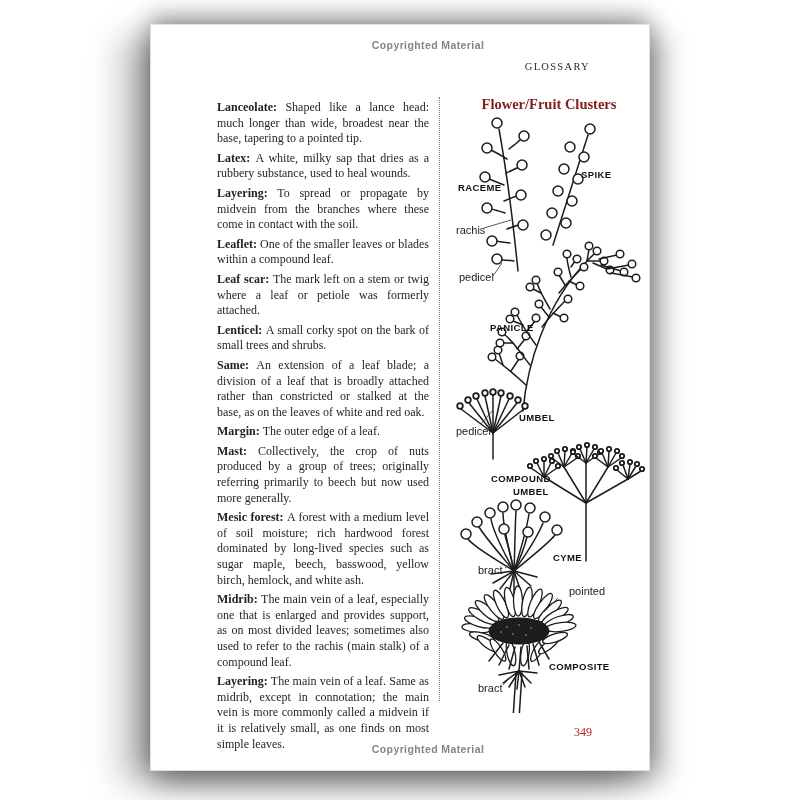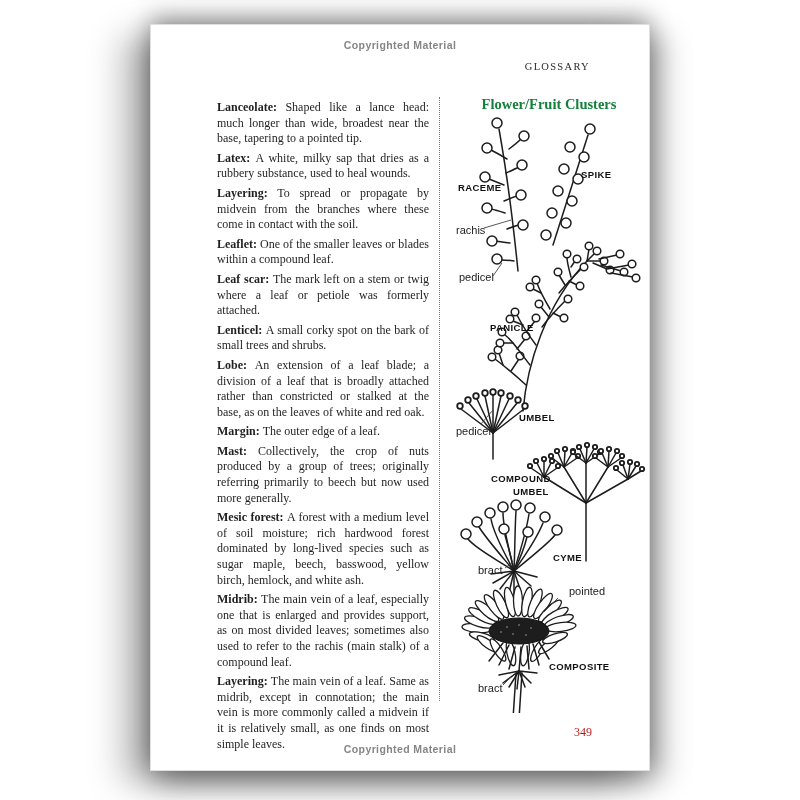--- a/index.html
+++ b/index.html
@@ -4,33 +4,33 @@
 <style>
   html,body{margin:0;padding:0;background:#fff;}
   .stage{position:relative;width:800px;height:800px;background:#fff;overflow:hidden;
          font-family:"Liberation Serif",serif;}
   .page{position:absolute;left:150px;top:24px;width:500px;height:747px;background:#fff;
         border:1px solid #e0e0e0;box-sizing:border-box;
         box-shadow:0 -9px 22px rgba(0,0,0,.30),0 13px 26px rgba(0,0,0,.30),
                    -28px 12px 32px rgba(0,0,0,.26),18px 10px 26px rgba(0,0,0,.17);}
   .watermark{position:absolute;width:100%;text-align:center;
              font-family:"Liberation Sans",sans-serif;font-size:10.5px;font-weight:600;
-             letter-spacing:.4px;color:#858585;}
+             letter-spacing:.4px;color:#858585;padding-left:28px;}
   .watermark.top{top:14px;}
   .watermark.bottom{top:718px;}
   .running-head{position:absolute;top:36px;right:59px;font-size:10.5px;letter-spacing:1.3px;
                 color:#2b2b2b;font-family:"Liberation Serif",serif;margin-left:12px;}
   .col-left{position:absolute;left:62px;top:71px;width:220px;color:#1f1f1f;}
   .entry{margin:4px;font-size:12px;line-height:15.6px;text-align:justify;}
   .entry .term{font-weight:bold;}
   .entry .term::after{content:":\00a0";}
   .divider{position:absolute;left:288px;top:72px;height:604px;width:0;
            border-left:1.5px dotted #777;}
   .fig-title{position:absolute;left:300px;top:71px;width:196px;text-align:center;
-             font-weight:bold;font-size:14.5px;color:#15803d;}
+             font-weight:bold;font-size:14.5px;color:#7f1d1d;}
   .fig-canvas{position:absolute;left:290px;top:88px;}
   .type-label{position:absolute;font-family:"Liberation Sans",sans-serif;font-weight:bold;
               font-size:9.5px;letter-spacing:.4px;color:#101010;white-space:nowrap;}
   .part-label{position:absolute;font-family:"Liberation Sans",sans-serif;font-size:11px;
               color:#222;white-space:nowrap;}
   .page-number{position:absolute;top:700px;right:57px;font-size:12px;color:#b91c1c;}
   svg .ink{stroke:#1c1c1c;fill:none;stroke-width:1.5;stroke-linecap:round;}
   svg .berry{stroke:#1c1c1c;fill:#fff;stroke-width:1.5;}
   svg .dot{stroke:#1c1c1c;fill:#fff;stroke-width:1.8;}
   svg .petal{stroke:#1c1c1c;fill:#fff;stroke-width:1.3;}
@@ -45,21 +45,21 @@
     <div class="watermark top">Copyrighted Material</div>
     <div class="running-head">GLOSSARY</div>
 
     <div class="col-left">
       <p class="entry"><span class="term">Lanceolate</span><span>Shaped like a lance head: much longer than wide, broadest near the base, tapering to a pointed tip.</span></p>
       <p class="entry"><span class="term">Latex</span><span>A white, milky sap that dries as a rubbery substance, used to heal wounds.</span></p>
       <p class="entry"><span class="term">Layering</span><span>To spread or propagate by midvein from the branches where these come in contact with the soil.</span></p>
       <p class="entry"><span class="term">Leaflet</span><span>One of the smaller leaves or blades within a compound leaf.</span></p>
       <p class="entry"><span class="term">Leaf scar</span><span>The mark left on a stem or twig where a leaf or petiole was formerly attached.</span></p>
       <p class="entry"><span class="term">Lenticel</span><span>A small corky spot on the bark of small trees and shrubs.</span></p>
-      <p class="entry"><span class="term">Lobe</span><span>An extension of a leaf blade; a division of a leaf that is broadly attached rather than constricted or stalked at the base, as on the leaves of white and red oak.</span></p>
+      <p class="entry"><span class="term">Same</span><span>An extension of a leaf blade; a division of a leaf that is broadly attached rather than constricted or stalked at the base, as on the leaves of white and red oak.</span></p>
       <p class="entry"><span class="term">Margin</span><span>The outer edge of a leaf.</span></p>
       <p class="entry"><span class="term">Mast</span><span>Collectively, the crop of nuts produced by a group of trees; originally referring primarily to beech but now used more generally.</span></p>
       <p class="entry"><span class="term">Mesic forest</span><span>A forest with a medium level of soil moisture; rich hardwood forest dominated by long-lived species such as sugar maple, beech, basswood, yellow birch, hemlock, and white ash.</span></p>
       <p class="entry"><span class="term">Midrib</span><span>The main vein of a leaf, especially one that is enlarged and provides support, as on most divided leaves; sometimes also used to refer to the rachis (main stalk) of a compound leaf.</span></p>
       <p class="entry"><span class="term">Layering</span><span>The main vein of a leaf. Same as midrib, except in connotation; the main vein is more commonly called a midvein if it is relatively small, as one finds on most simple leaves.</span></p>
     </div>
 
     <div class="divider"></div>
 
     <div class="fig-title">Flower/Fruit Clusters</div>

